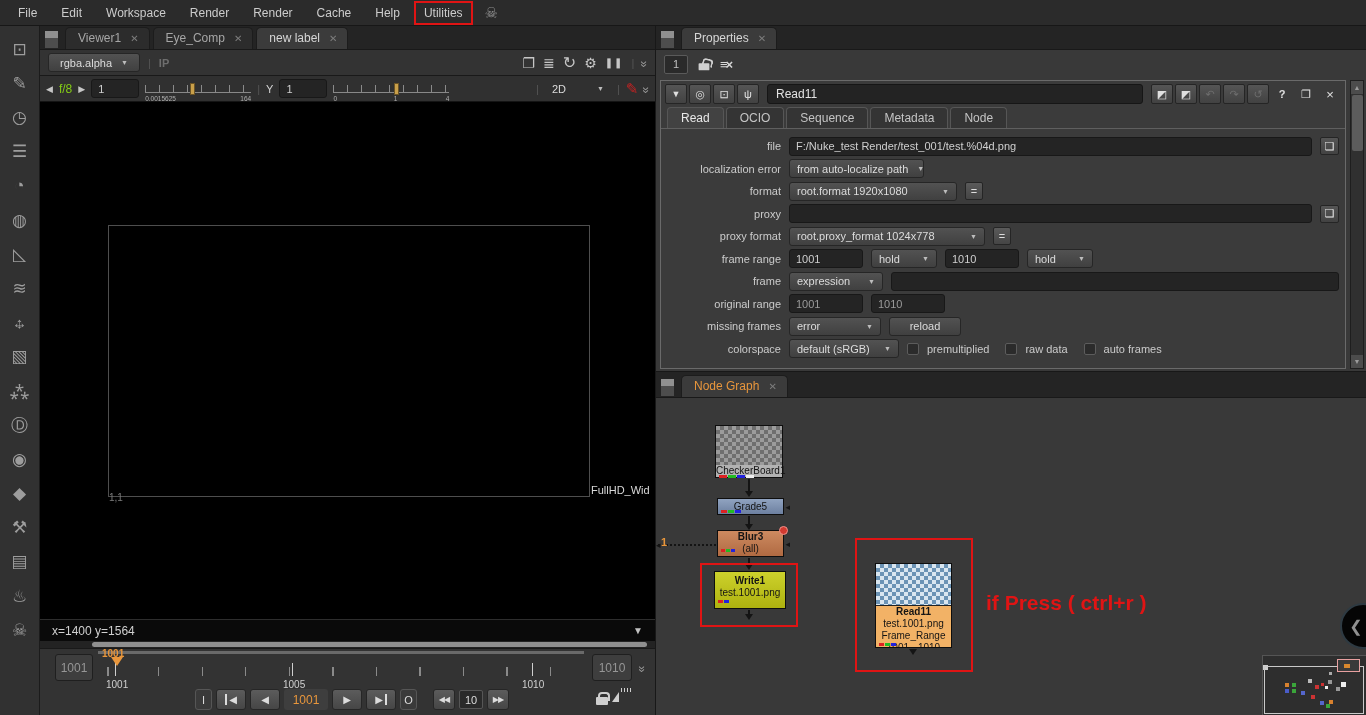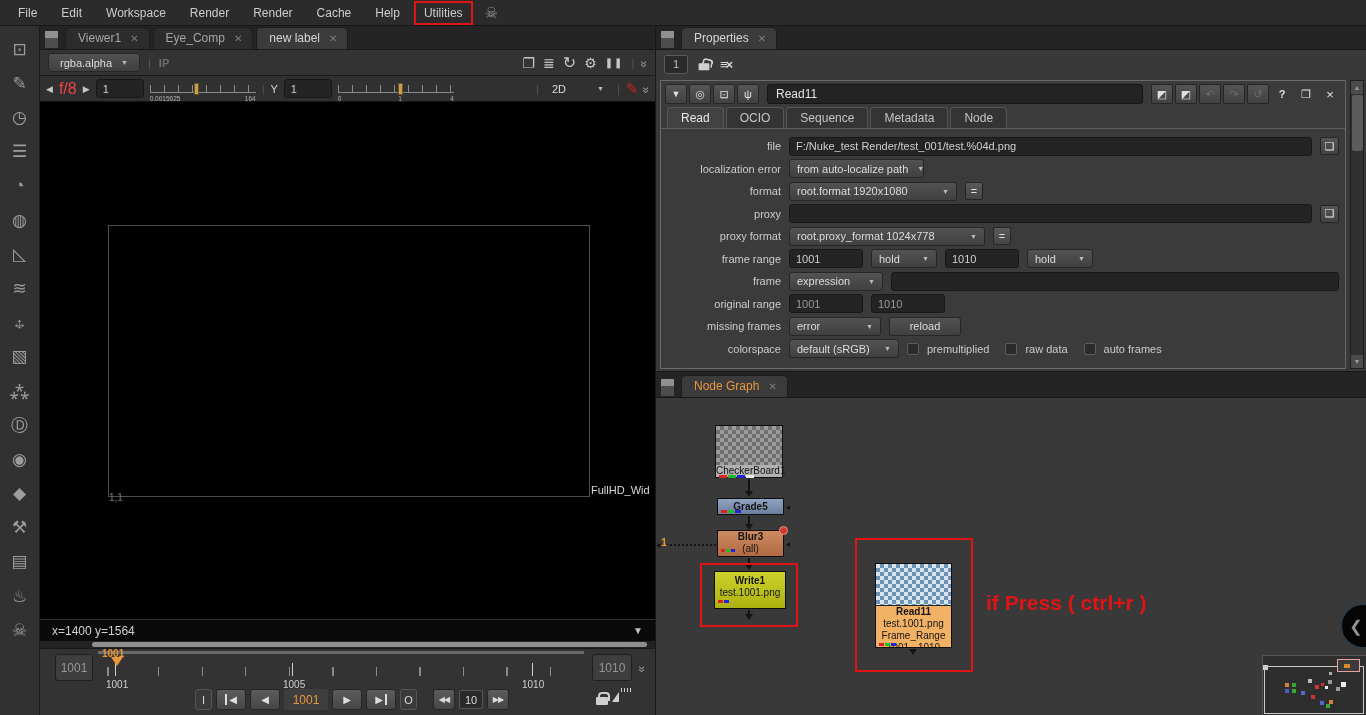--- a/index.html
+++ b/index.html
@@ -217,21 +217,21 @@
     <span class="vico">❐</span>
     <span class="vico">≣</span>
     <span class="vico" style="font-size:16px">↻</span>
     <span class="vico">⚙</span>
     <span class="vico" style="font-size:10px;letter-spacing:1px">❚❚</span>
     <span style="color:#555">|</span>
     <span class="chev2">»</span>
   </div>
   <div id="vtb2" class="abs">
     <span class="vico" style="font-size:9px">◀</span>
-    <span style="color:#ef4444;font-size:16px">f/8</span>
+    <span style="color:#84cc16;font-size:12px">f/8</span>
     <span class="vico" style="font-size:9px">▶</span>
     <div class="tinput" style="width:48px">
         <span>1</span>
       </div>
     <div class="slider" style="width:106px">
       <div class="track"></div>
       <div class="thumb" style="left:42%"></div>
       <div class="scale">
           <span>0.0015625</span>
           <span>164</span>
@@ -502,21 +502,21 @@
           <i style="background:#d22"></i>
           <i style="background:#2b2"></i>
           <i style="background:#22d"></i>
           <i style="background:#eee"></i>
         </div>
     </div>
     <div class="conn" style="left:92px;top:81px;height:13px"></div>
     <div class="ahead" style="left:89px;top:93px"></div>
 
     <div class="node" style="left:61px;top:100px;width:67px;height:17px;background:linear-gradient(#90a3c0,#6d80a0);line-height:16px">
-      <span style="font-weight:bold">Grade5</span>
+      <span style="font-weight:normal">Grade5</span>
       <div class="rgbdots" style="bottom:1px">
           <i style="background:#d22;width:6px"></i>
           <i style="background:#2b2;width:6px"></i>
           <i style="background:#22d;width:6px"></i>
         </div>
       <span class="inarrow" style="right:-7px;top:4px">◂</span>
     </div>
     <div class="conn" style="left:92px;top:118px;height:9px"></div>
     <div class="ahead" style="left:89px;top:126px"></div>
 

